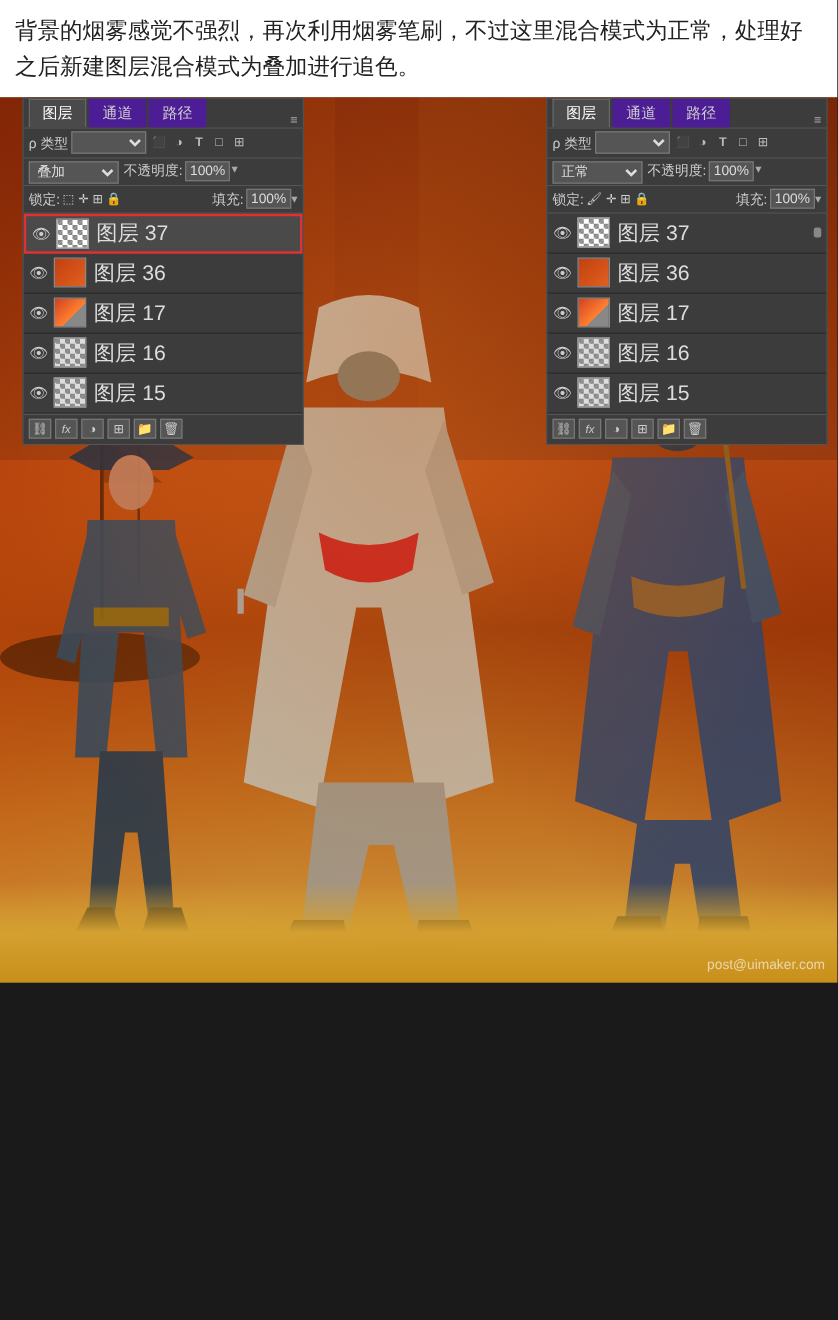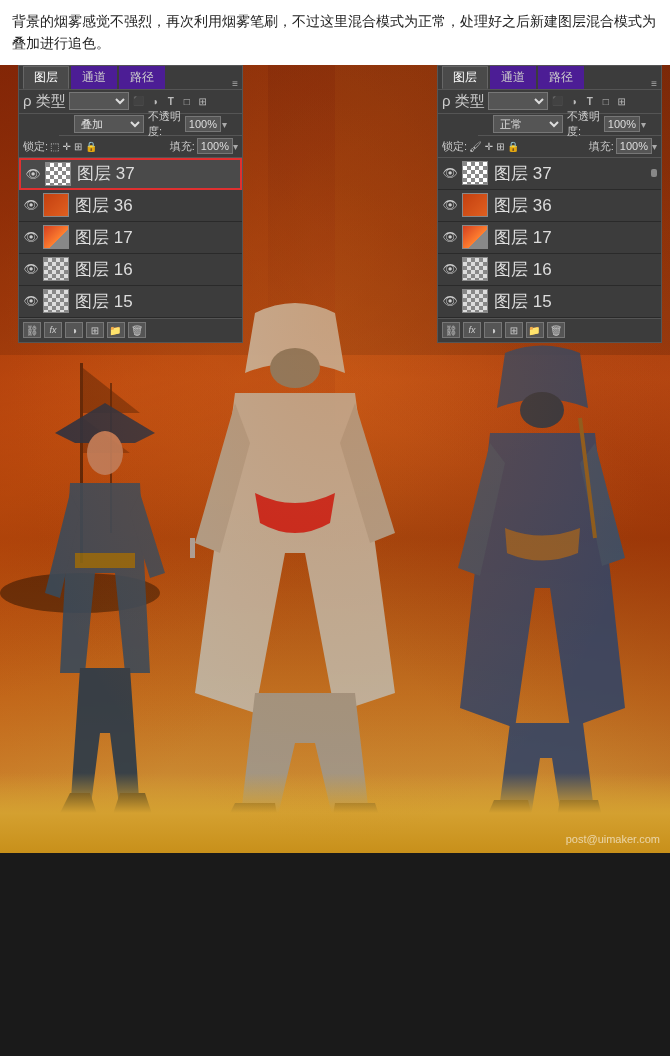--- a/index.html
+++ b/index.html
@@ -8,31 +8,31 @@
       min-height: 1056px;
       background: #1a1a1a;
       font-family: 'Microsoft YaHei', 'SimHei', sans-serif;
       overflow-x: hidden;
     }
 
     
     .top-text {
       background: #fff;
       padding: 10px 12px;
-      font-size: 14px;
+      font-size: 18px;
       line-height: 1.6;
       color: #222;
       width: 670px;
     }
 
     
     .main-area {
       position: relative;
       width: 670px;
-      height: 788px;
+      height: 708px;
       background: linear-gradient(180deg, #8B3A10 0%, #C05010 20%, #D4601A 40%, #A0400A 60%, #C07020 80%, #D4A040 100%);
       overflow: hidden;
     }
 
     
     .bg-flag {
       position: absolute;
       top: 0; left: 0;
       width: 100%; height: 100%;
       background:
@@ -86,21 +86,21 @@
     .panel-search {
       display: flex;
       align-items: center;
       padding: 3px 4px;
       background: #3c3c3c;
       border-bottom: 1px solid #555;
       height: 24px;
     }
 
     .search-label {
-      font-size: 15px;
+      font-size: 11px;
       color: #ccc;
       margin-right: 3px;
     }
 
     .search-dropdown {
       background: #555;
       border: 1px solid #777;
       color: #ddd;
       font-size: 11px;
       padding: 1px 2px;
@@ -122,26 +122,25 @@
       font-size: 10px;
       display: flex;
       align-items: center;
       justify-content: center;
       cursor: pointer;
     }
 
     
     .blend-row {
       display: flex;
-      align-items: center;
-      padding: 2px 15px;
+      align-items: flex-start;
+      padding: 2px 4px;
       background: #3c3c3c;
       border-bottom: 1px solid #555;
       height: 22px;
-      margin-left: 40px;
     }
 
     .blend-dropdown {
       background: #555;
       border: 1px solid #777;
       color: #ddd;
       font-size: 11px;
       padding: 1px 2px;
       width: 72px;
       height: 18px;

